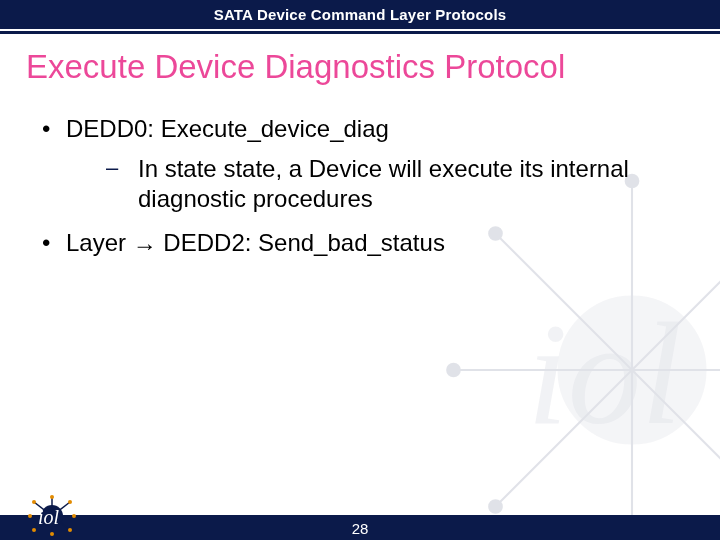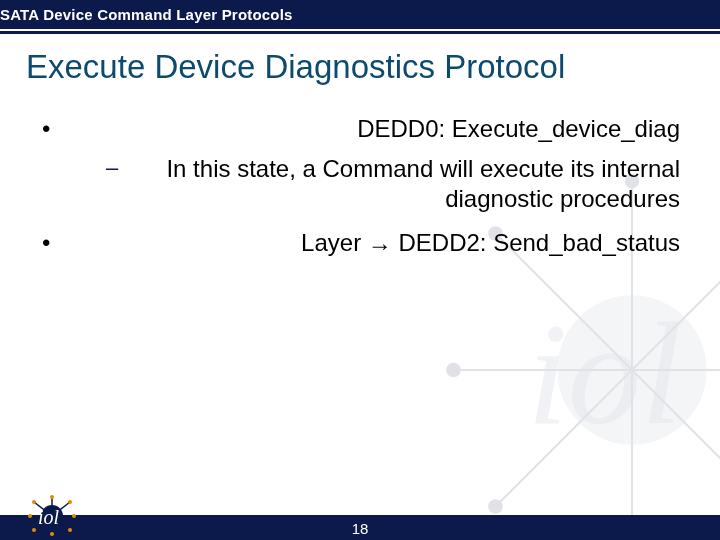--- a/index.html
+++ b/index.html
@@ -14,44 +14,45 @@
     right: -80px;
     bottom: -40px;
     width: 420px;
     height: 420px;
     opacity: 0.12;
     pointer-events: none;
   }
   .header-band {
     background: #0b1a4a;
     color: #ffffff;
+    text-align: center;
     font-weight: bold;
     font-size: 15px;
     padding: 6px 0 6px 0;
     letter-spacing: 0.2px;
   }
   .thin-line {
     height: 3px;
     background: #0b1a4a;
     margin-top: 2px;
   }
   .slide-title {
     font-size: 33px;
-    color: #0c4a6e;
+    color: #ec4899;
     padding: 14px 26px 10px 26px;
     font-weight: normal;
   }
   .content {
     padding: 18px 40px 0 40px;
     font-size: 24px;
     color: #000;
     line-height: 1.25;
   }
   ul.level1 { list-style: none; }
-  ul.level1 > li { position: relative; padding-left: 26px; margin-bottom: 14px; text-align: right; }
+  ul.level1 > li { position: relative; padding-left: 26px; margin-bottom: 14px; }
   ul.level1 > li::before {
     content: "•";
     position: absolute;
     left: 2px;
     top: 0;
     font-size: 24px;
     color: #000;
   }
   ul.level2 { list-style: none; margin-top: 10px; }
   ul.level2 > li { position: relative; padding-left: 72px; margin-bottom: 8px; }
@@ -124,33 +125,33 @@
 <div class="thin-line"></div>
 
 <h1 class="slide-title">Execute Device Diagnostics Protocol</h1>
 
 <div class="content">
   <ul class="level1">
     <li>
       <span>DEDD0: Execute_device_diag</span>
       <ul class="level2">
         <li>
-          <span>In this state, a Command will execute its internal diagnostic procedures</span>
+          <span>In state state, a Device will execute its internal diagnostic procedures</span>
         </li>
       </ul>
     </li>
     <li>
       <span>Layer → DEDD2: Send_bad_status</span>
     </li>
   </ul>
 </div>
 
 <div class="footer">
   <div class="footer-line"></div>
-  <div class="footer-band">18</div>
+  <div class="footer-band">28</div>
   <svg class="logo" viewBox="0 0 62 42">
     <g>
       <circle cx="34" cy="22" r="11" fill="#0b1a4a"></circle>
       <g stroke="#0b1a4a" stroke-width="1.5">
         <line x1="34" y1="22" x2="34" y2="3"></line>
         <line x1="34" y1="22" x2="52" y2="8"></line>
         <line x1="34" y1="22" x2="56" y2="22"></line>
         <line x1="34" y1="22" x2="52" y2="36"></line>
         <line x1="34" y1="22" x2="34" y2="40"></line>
         <line x1="34" y1="22" x2="16" y2="36"></line>

